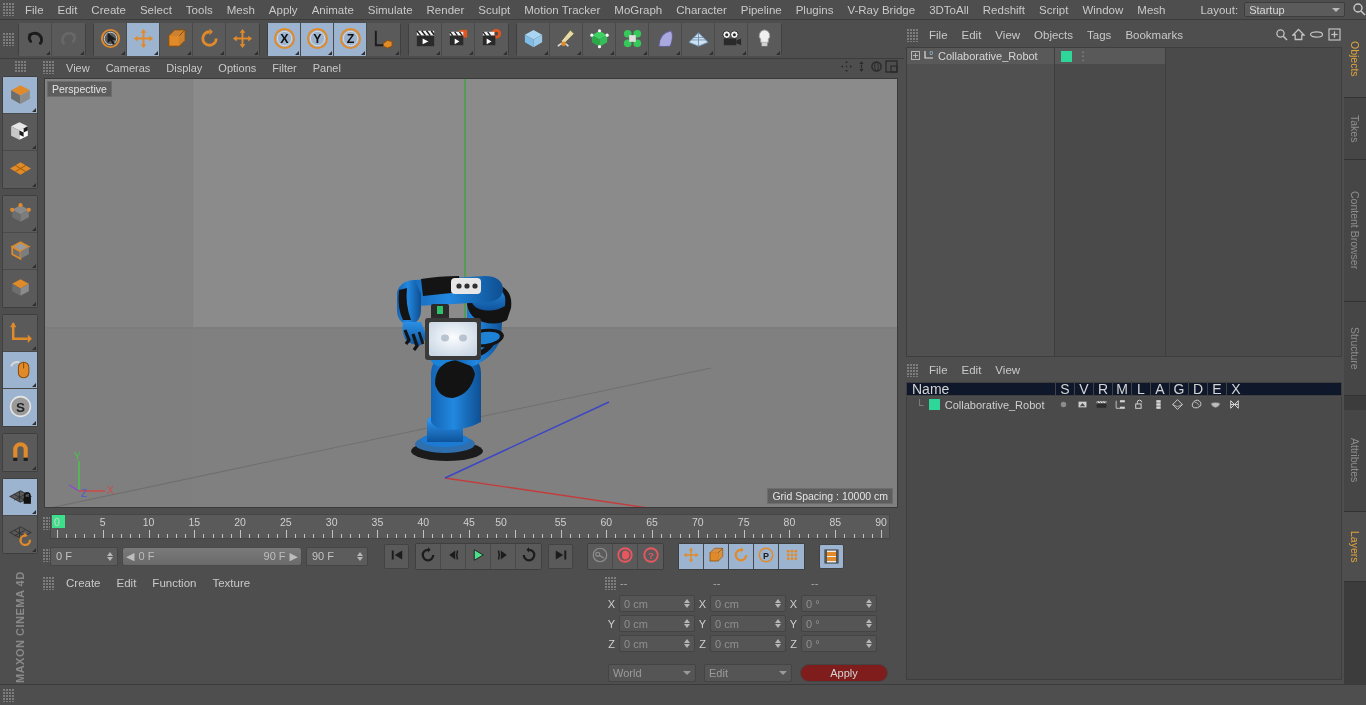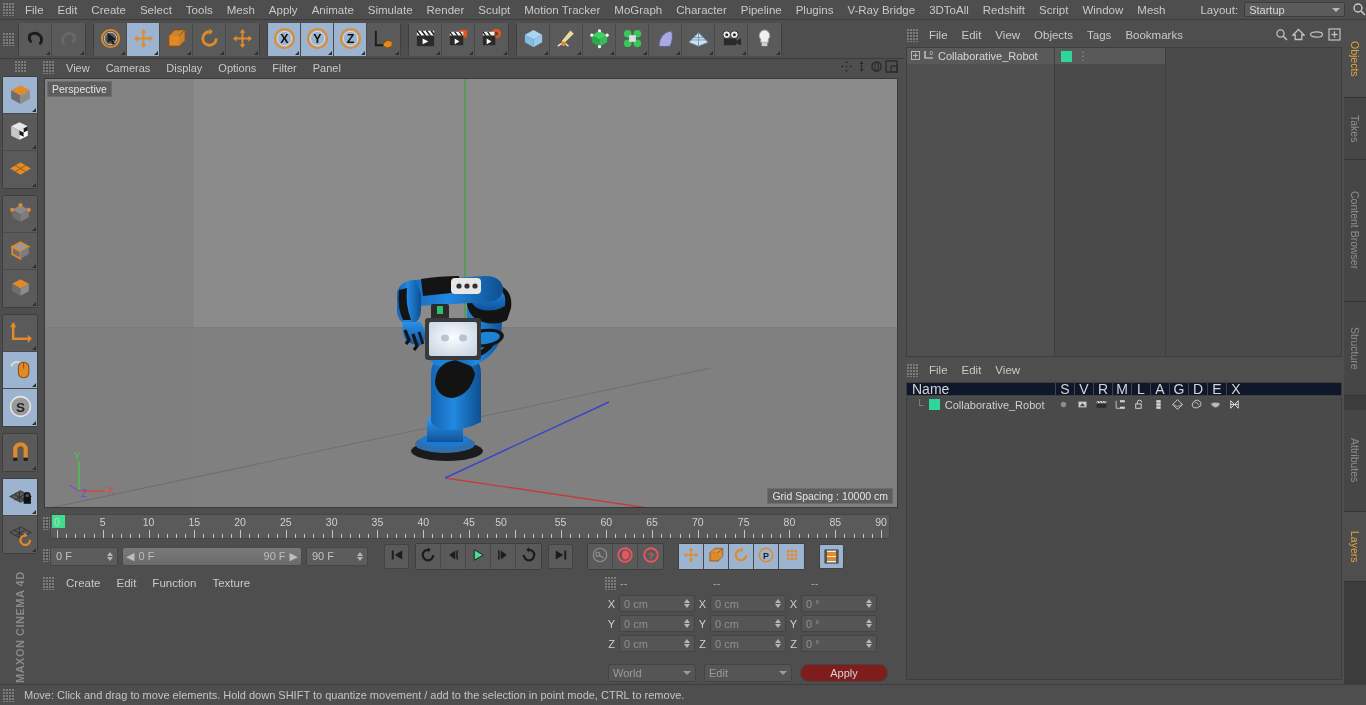--- a/index.html
+++ b/index.html
@@ -1233,16 +1233,15 @@
       </div>
     <div style="height:14px;"></div>
     <div id="rtabsBottom">
         <div class="vtab" style="height: 102px;">Attributes</div>
         <div class="vtab active" style="height: 70px;">Layers</div>
       </div>
   </div>
 
   <div id="status">
     <div class="gripper"></div>
-    <div style="padding-left:6px;">Move: Click and drag to move elements. Hold down SHIFT to quantize movement / add to the selection in point mode, CTRL to remove.</div>
   </div>
 
 </div>
 
 </body></html>

